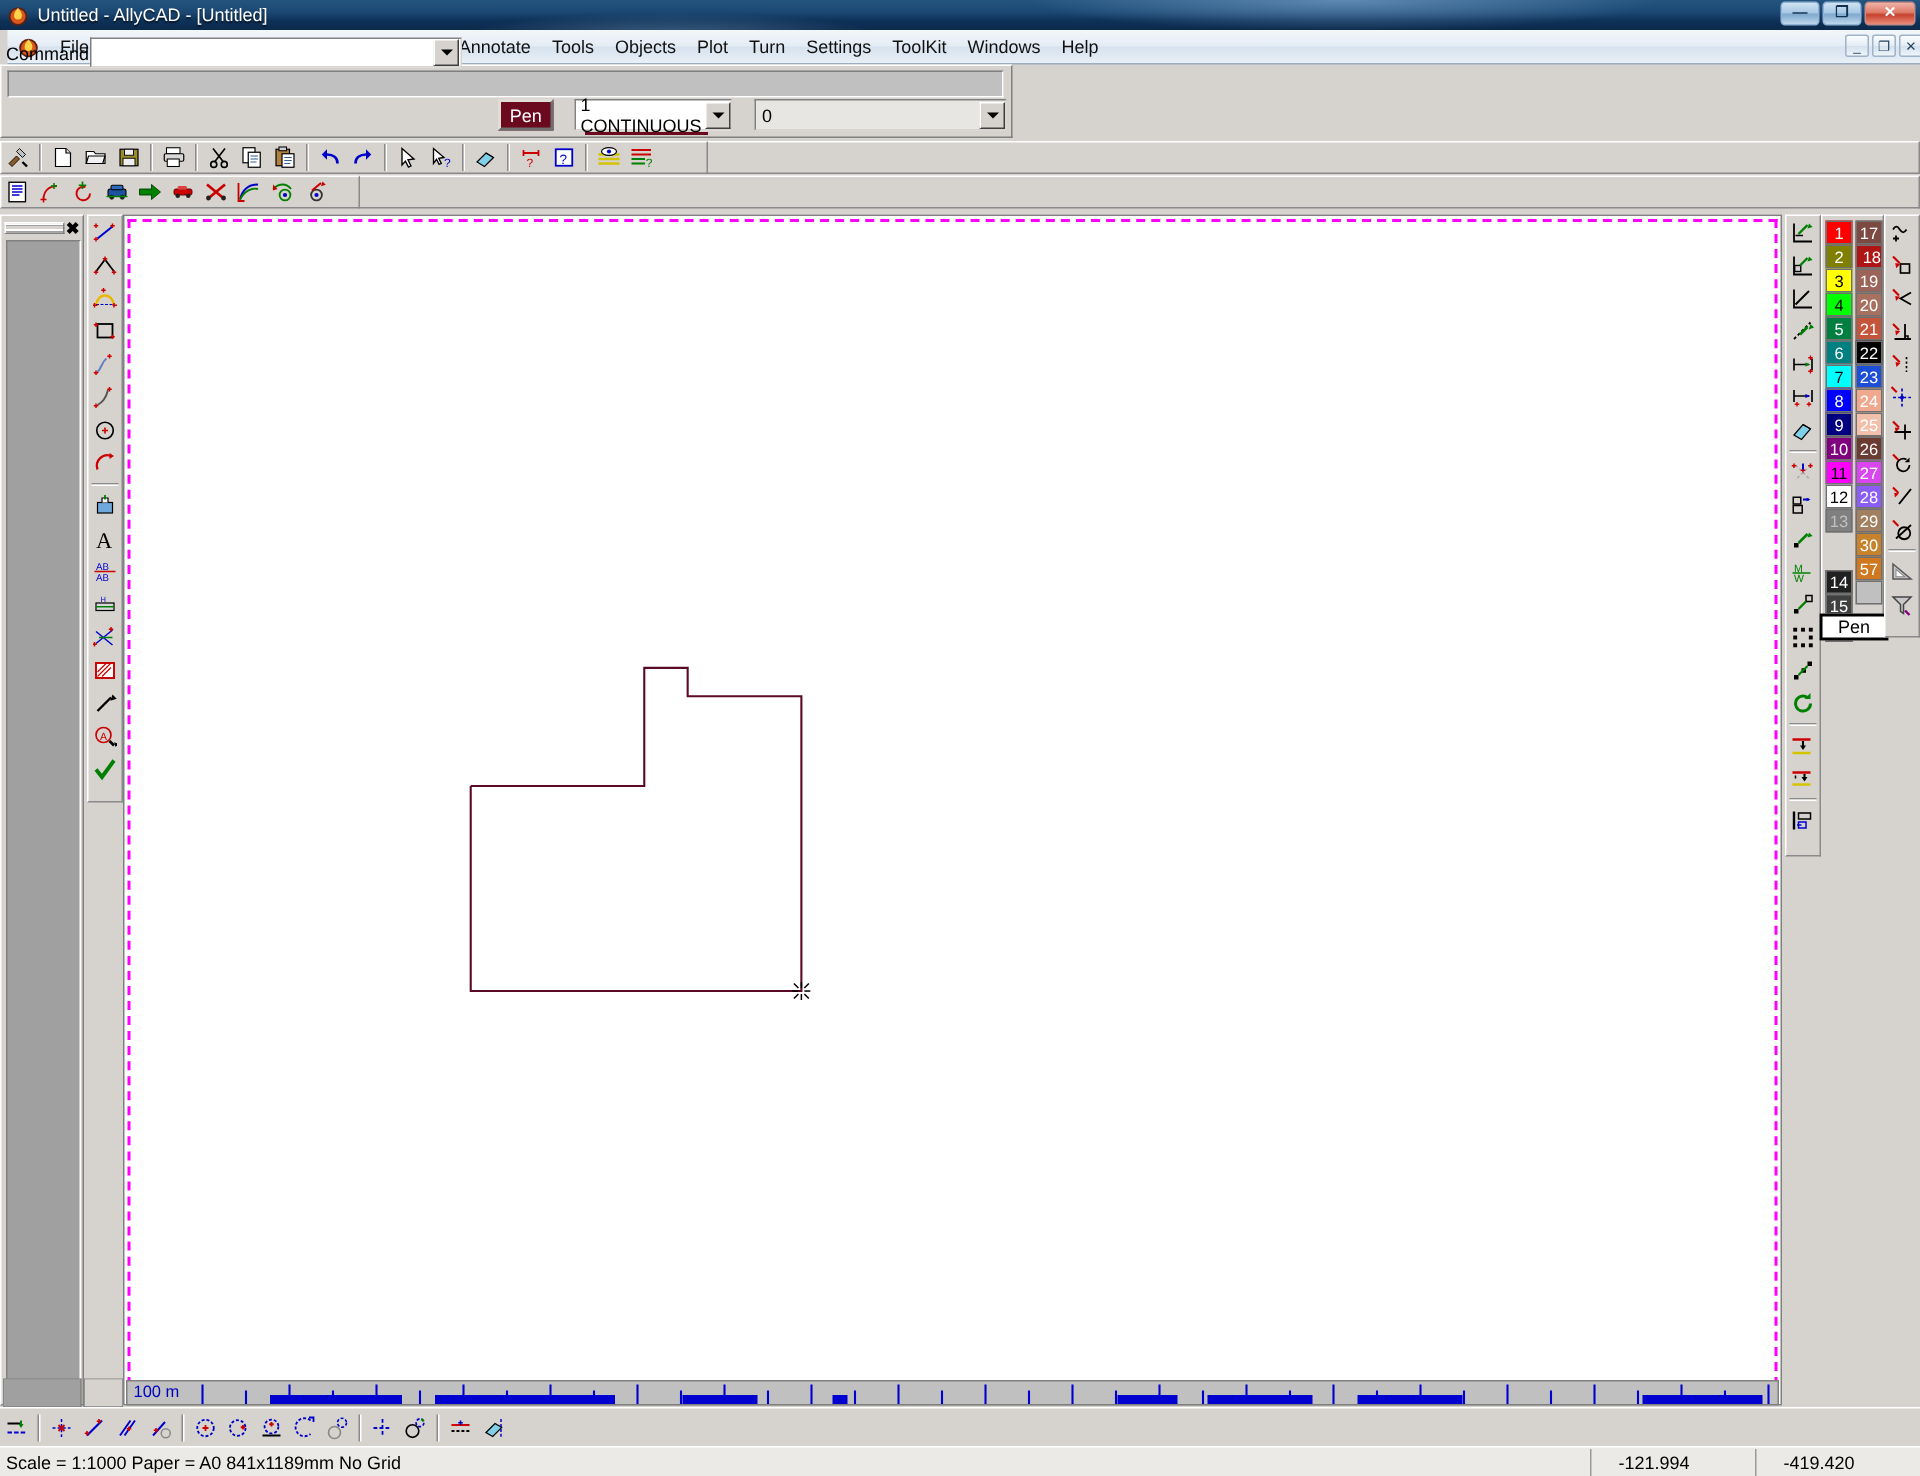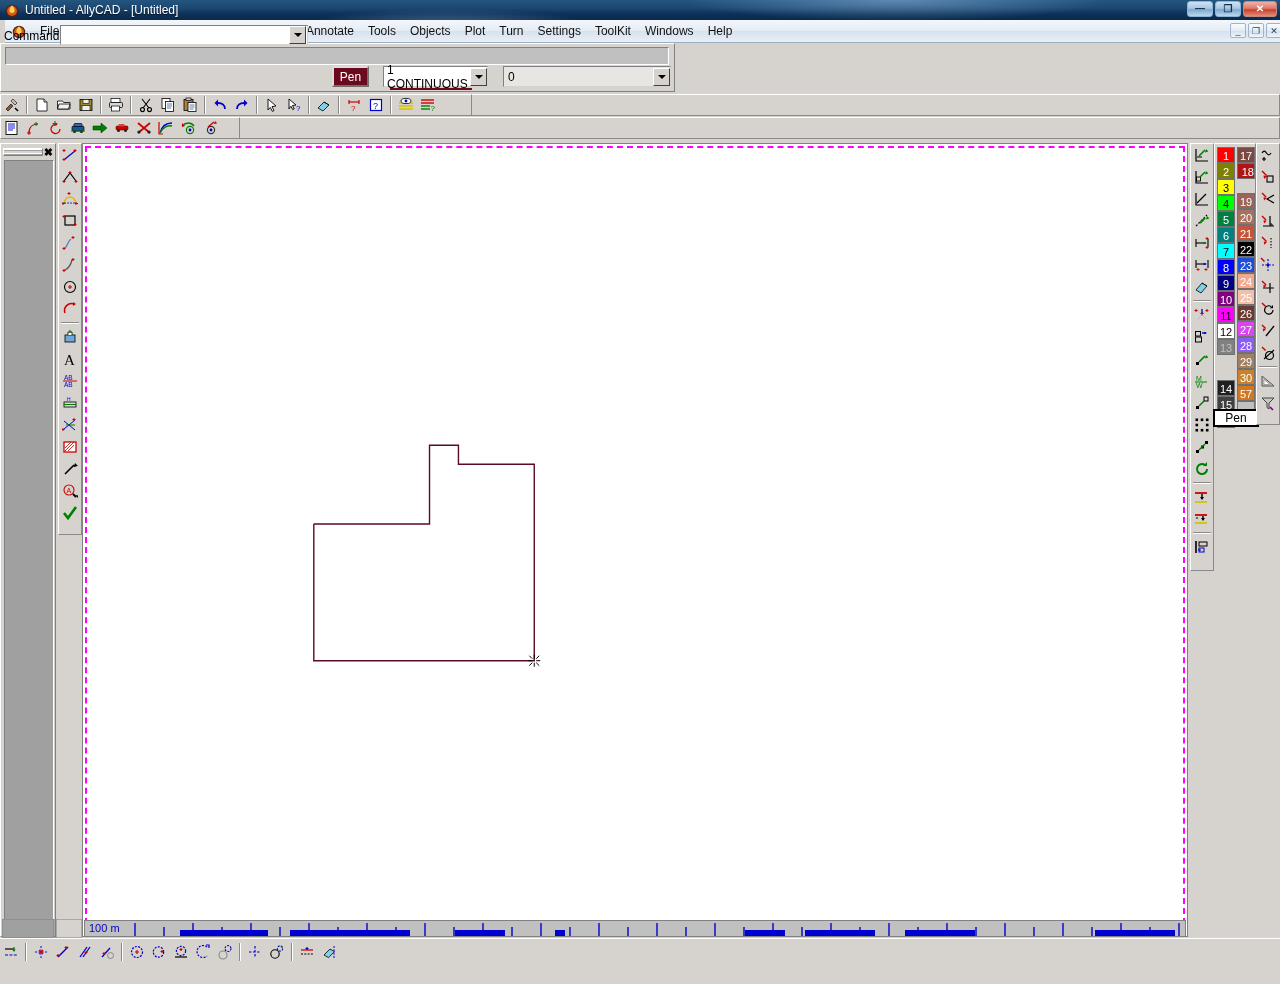--- a/index.html
+++ b/index.html
@@ -822,21 +822,21 @@
         <div class="pal-cell" style="background: rgb(255, 0, 255); color: rgb(0, 0, 0);">11</div>
         <div class="pal-cell" style="background: rgb(255, 255, 255); color: rgb(0, 0, 0);">12</div>
         <div class="pal-cell" style="background: rgb(128, 128, 128); color: rgb(192, 192, 192);">13</div>
         <div class="pal-cell" style="background: rgb(32, 32, 32); color: rgb(255, 255, 255); margin-top: 25px;">14</div>
         <div class="pal-cell" style="background: rgb(64, 64, 64); color: rgb(255, 255, 255);">15</div>
         <div class="pal-cell" style="background: rgb(74, 0, 0); color: rgb(255, 255, 255);">16</div>
       </div>
     <div class="pal-col" id="pal-col-2">
         <div class="pal-cell" style="background: rgb(124, 74, 66); color: rgb(255, 255, 255);">17</div>
         <div class="pal-cell" style="background: rgb(176, 21, 21); color: rgb(255, 255, 255); text-align: right;">18</div>
-        <div class="pal-cell" style="background: rgb(156, 100, 89); color: rgb(255, 255, 255); margin-top: 14px;">19</div>
+        <div class="pal-cell" style="background: rgb(156, 100, 89); color: rgb(255, 255, 255);">19</div>
         <div class="pal-cell" style="background: rgb(168, 112, 95); color: rgb(255, 255, 255);">20</div>
         <div class="pal-cell" style="background: rgb(196, 84, 58); color: rgb(255, 255, 255);">21</div>
         <div class="pal-cell" style="background: #000000; color: rgb(255, 255, 255);">22</div>
         <div class="pal-cell" style="background: #1d4ed8; color: rgb(255, 255, 255);">23</div>
         <div class="pal-cell" style="background: rgb(240, 169, 142); color: rgb(255, 255, 255);">24</div>
         <div class="pal-cell" style="background: rgb(242, 192, 170); color: rgb(255, 255, 255);">25</div>
         <div class="pal-cell" style="background: rgb(107, 59, 50); color: rgb(255, 255, 255);">26</div>
         <div class="pal-cell" style="background: #d946ef; color: rgb(255, 255, 255);">27</div>
         <div class="pal-cell" style="background: #8b5cf6; color: rgb(255, 255, 255);">28</div>
         <div class="pal-cell" style="background: rgb(160, 128, 96); color: rgb(255, 255, 255);">29</div>
@@ -1079,14 +1079,19 @@
         </svg>
       </div>
       <div class="tbtn" title="Snap Erase">
         <svg width="16" height="16" viewBox="0 0 16 16">
           <path d="M3 11l6-6 4.5 2.6-6 6z" fill="#7fd0e8" stroke="#000" stroke-width=".8"></path>
           <path d="M13 2v12" stroke="#0000cc" stroke-width="1" stroke-dasharray="2 1.3"></path>
         </svg>
       </div>
     </div>
 
+  <div class="statusbar">
+    <div class="sb-text">Scale = 1:1000  Paper = A0 841x1189mm  No Grid</div>
+    <div class="sb-field sb-x">-121.994</div>
+    <div class="sb-field sb-y">-419.420</div>
+  </div>
 
 </div>
 
 </body></html>

